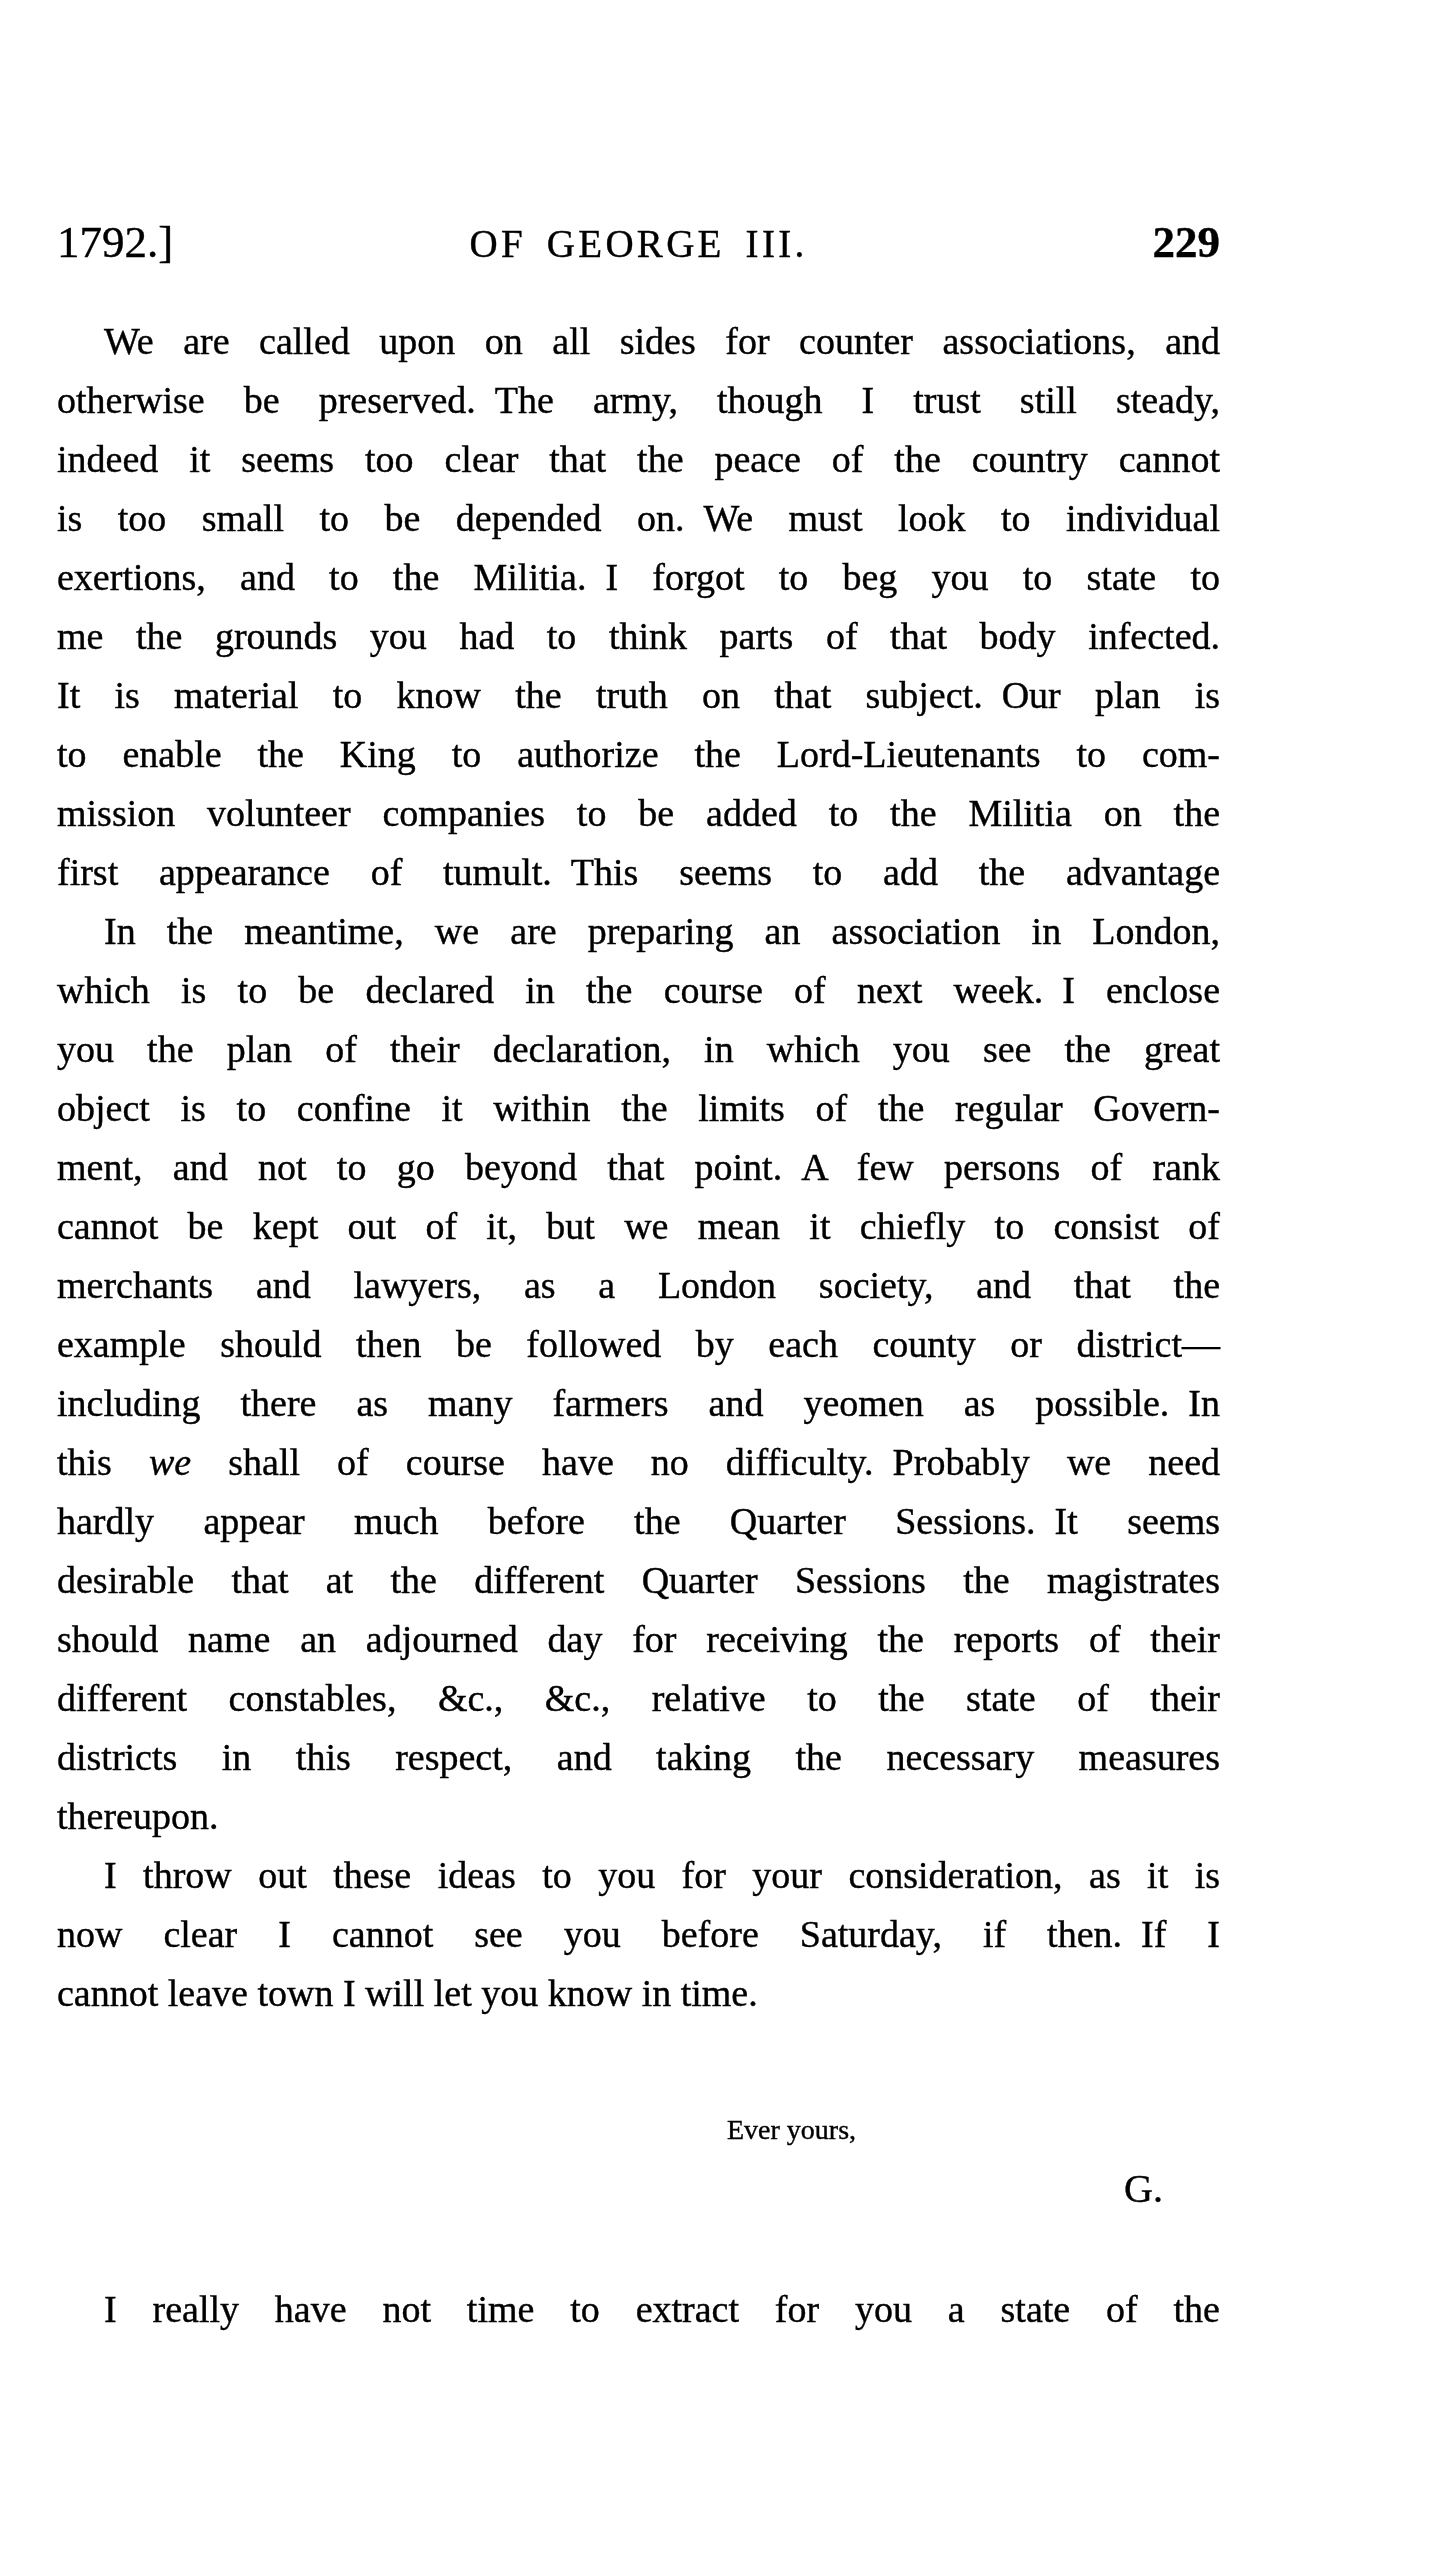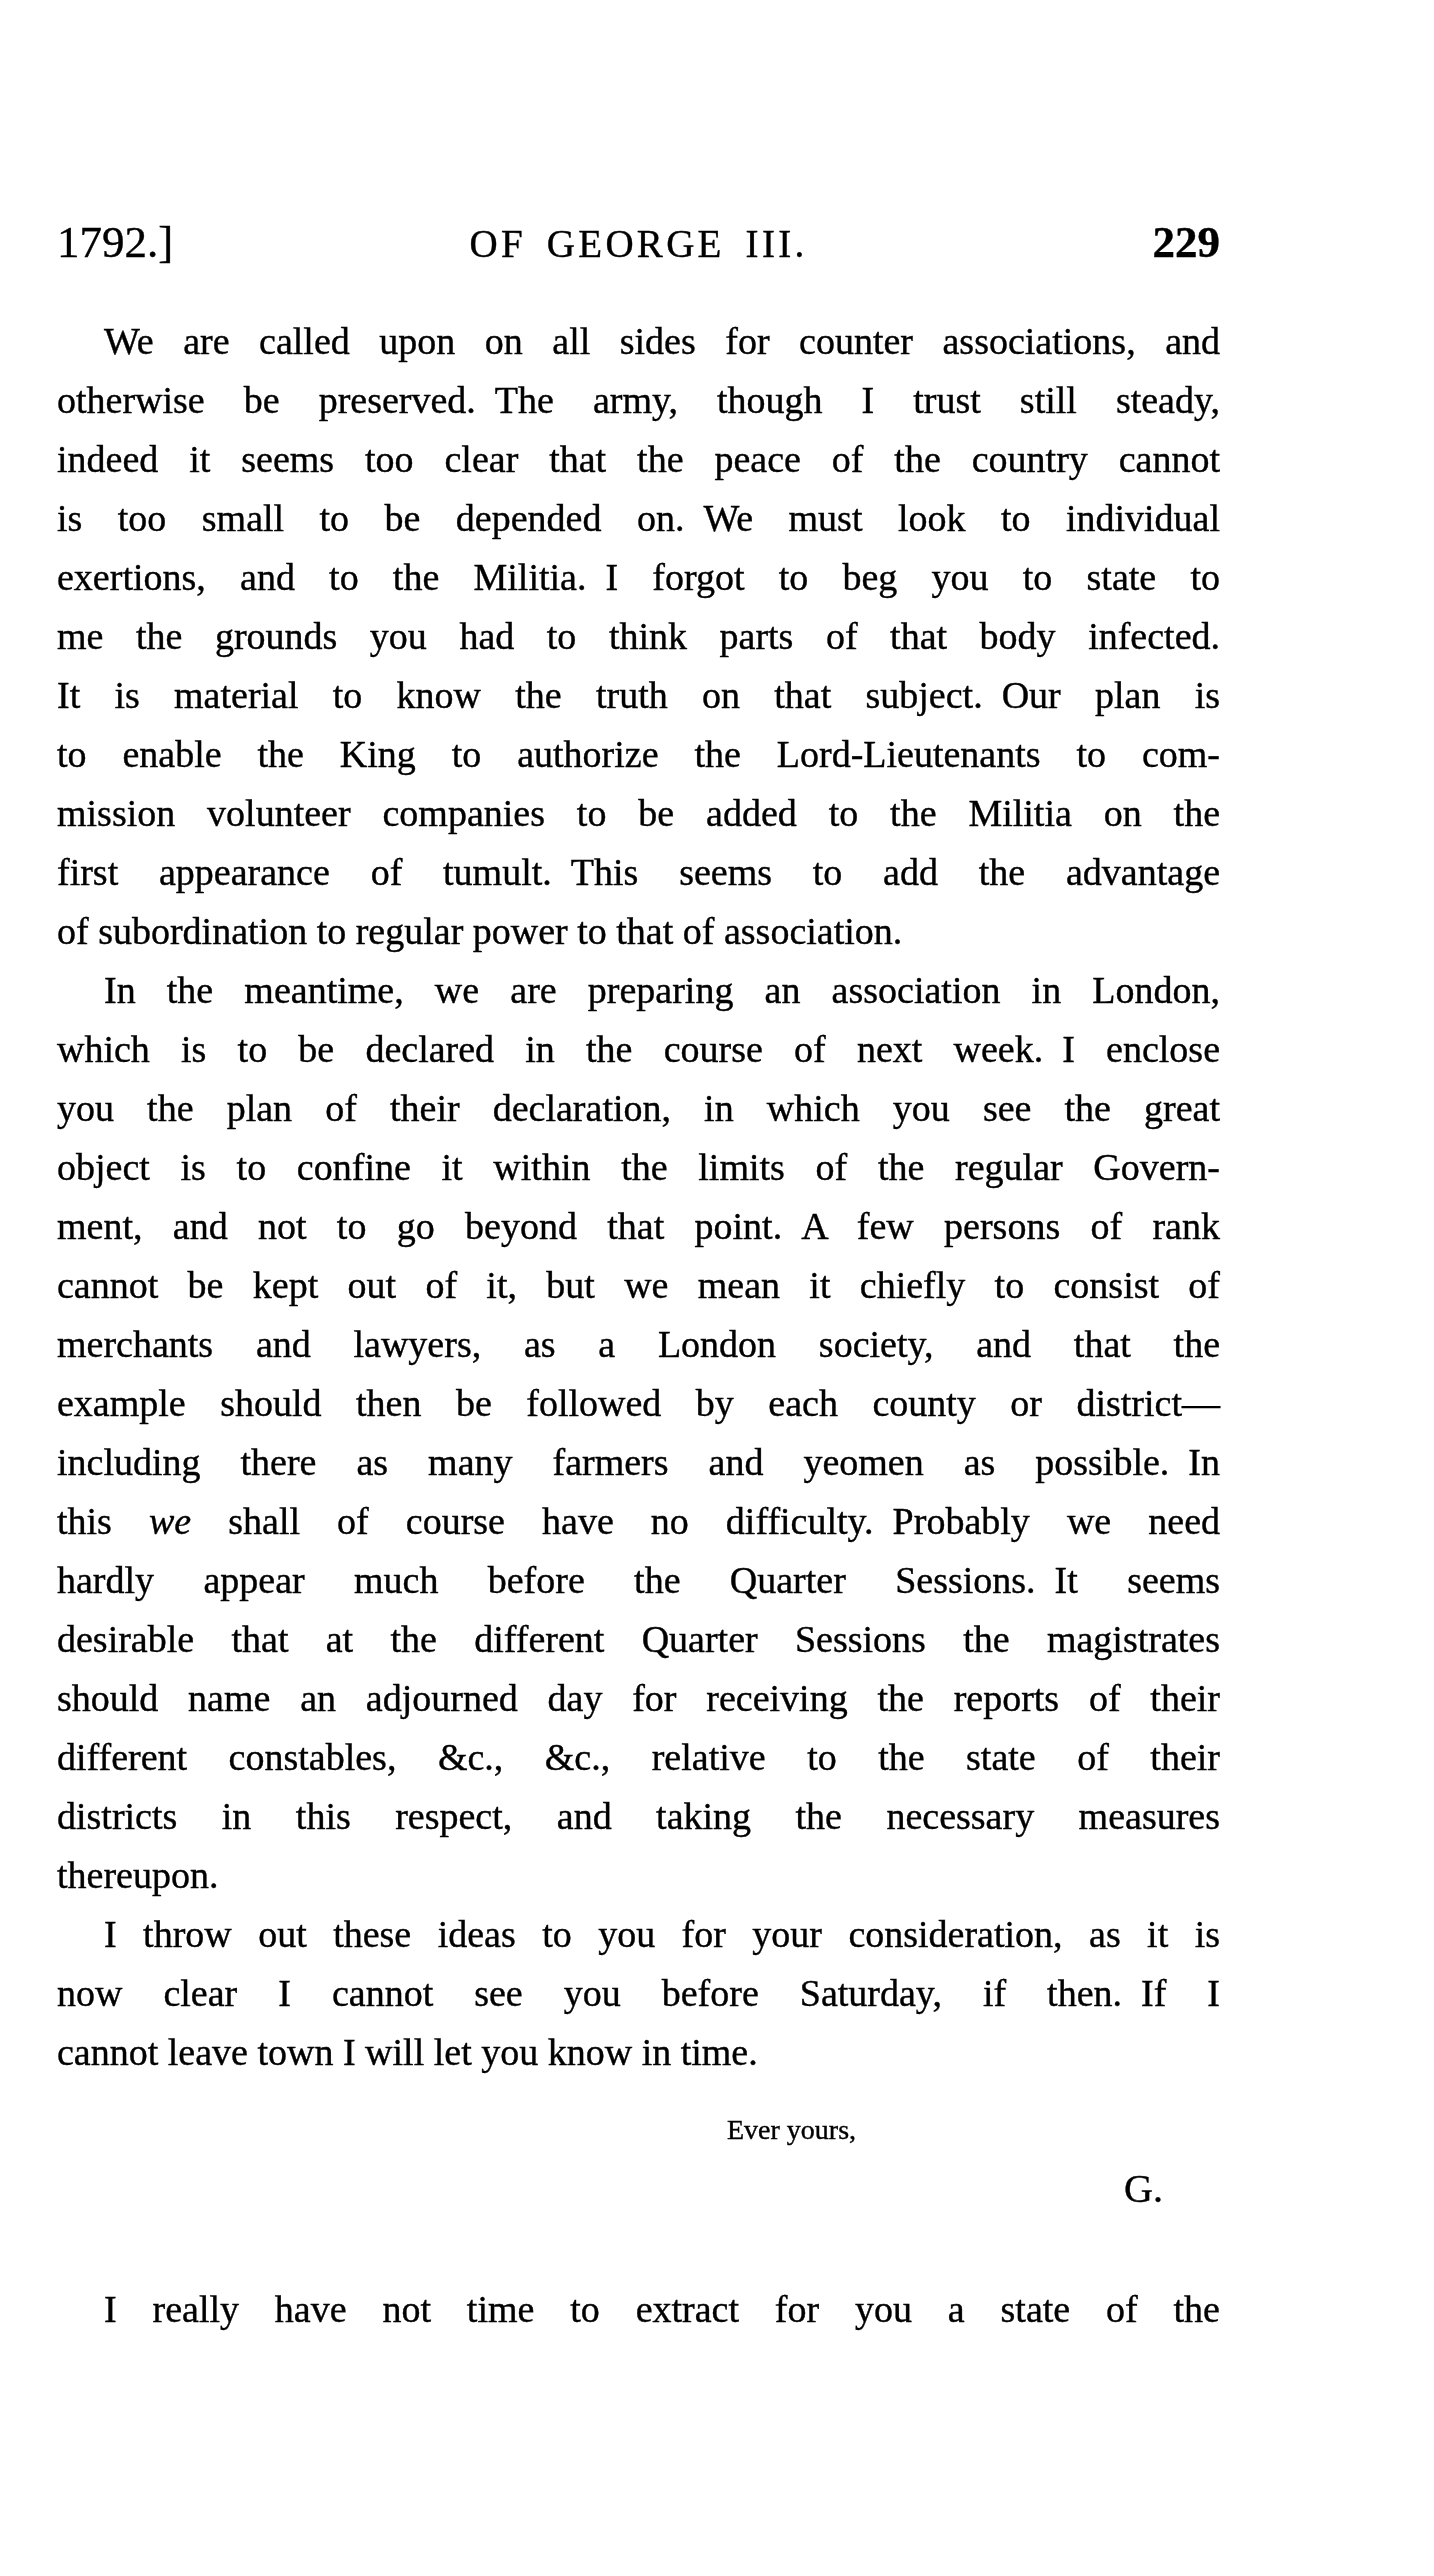--- a/index.html
+++ b/index.html
@@ -77,21 +77,20 @@
       <div class="line indent">We are called upon on all sides for counter associations, and</div>
       <div class="line">otherwise be preserved. The army, though I trust still steady,</div>
       <div class="line">indeed it seems too clear that the peace of the country cannot</div>
       <div class="line">is too small to be depended on. We must look to individual</div>
       <div class="line">exertions, and to the Militia. I forgot to beg you to state to</div>
       <div class="line">me the grounds you had to think parts of that body infected.</div>
       <div class="line">It is material to know the truth on that subject. Our plan is</div>
       <div class="line">to enable the King to authorize the Lord-Lieutenants to com-</div>
       <div class="line">mission volunteer companies to be added to the Militia on the</div>
       <div class="line">first appearance of tumult. This seems to add the advantage</div>
-      <div class="line para-end">of subordination to regular power to that of association.</div>
     </div>
 
     <div>
       <div class="line indent">In the meantime, we are preparing an association in London,</div>
       <div class="line">which is to be declared in the course of next week. I enclose</div>
       <div class="line">you the plan of their declaration, in which you see the great</div>
       <div class="line">object is to confine it within the limits of the regular Govern-</div>
       <div class="line">ment, and not to go beyond that point. A few persons of rank</div>
       <div class="line">cannot be kept out of it, but we mean it chiefly to consist of</div>
       <div class="line">merchants and lawyers, as a London society, and that the</div>

